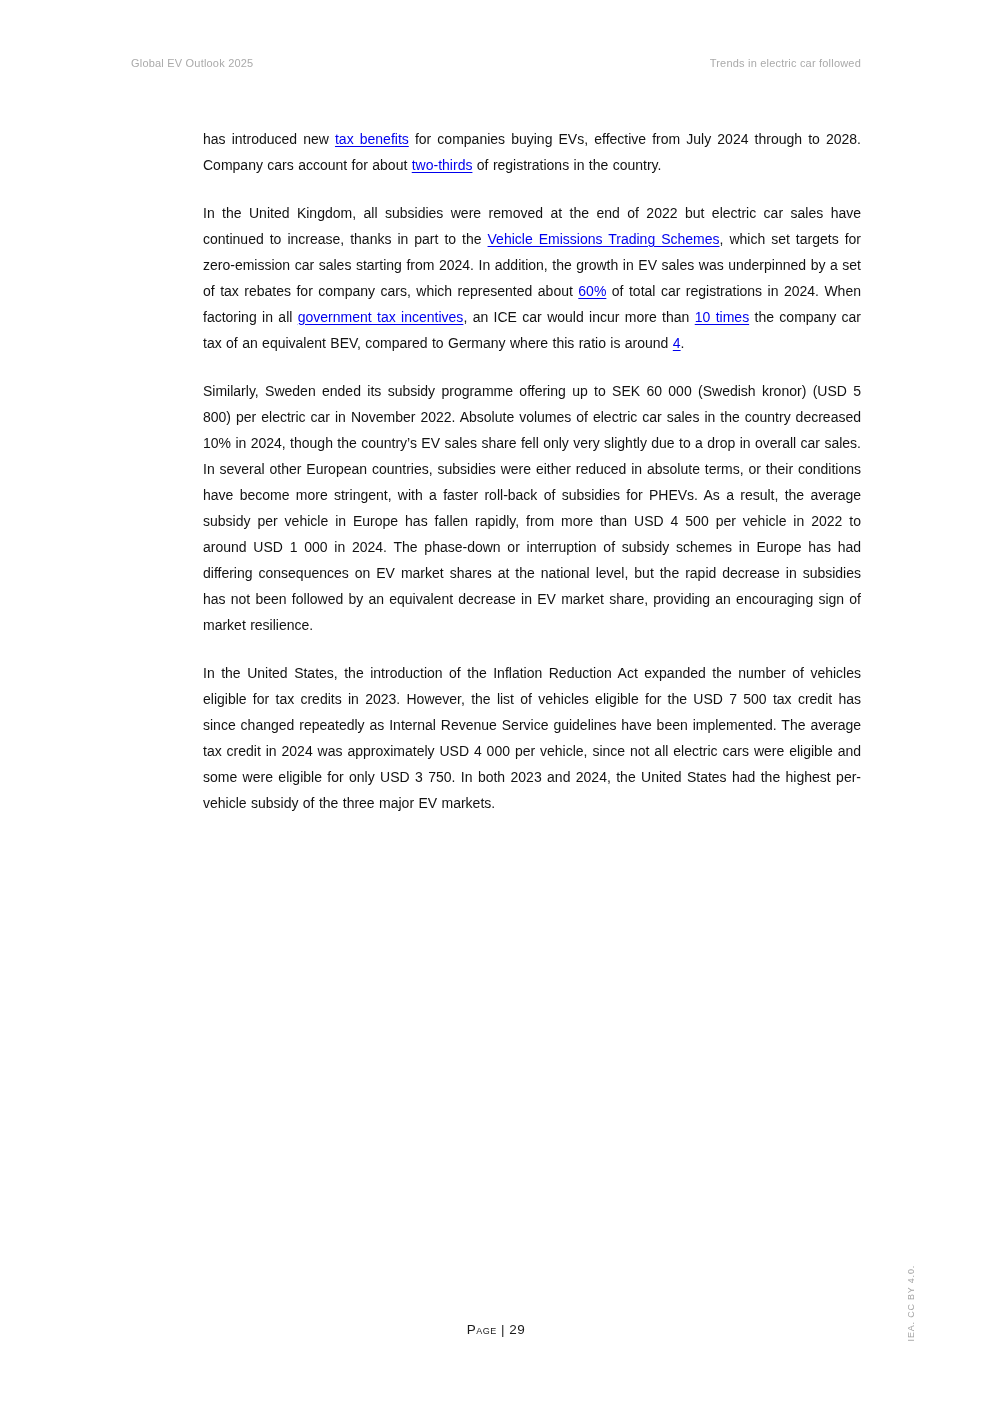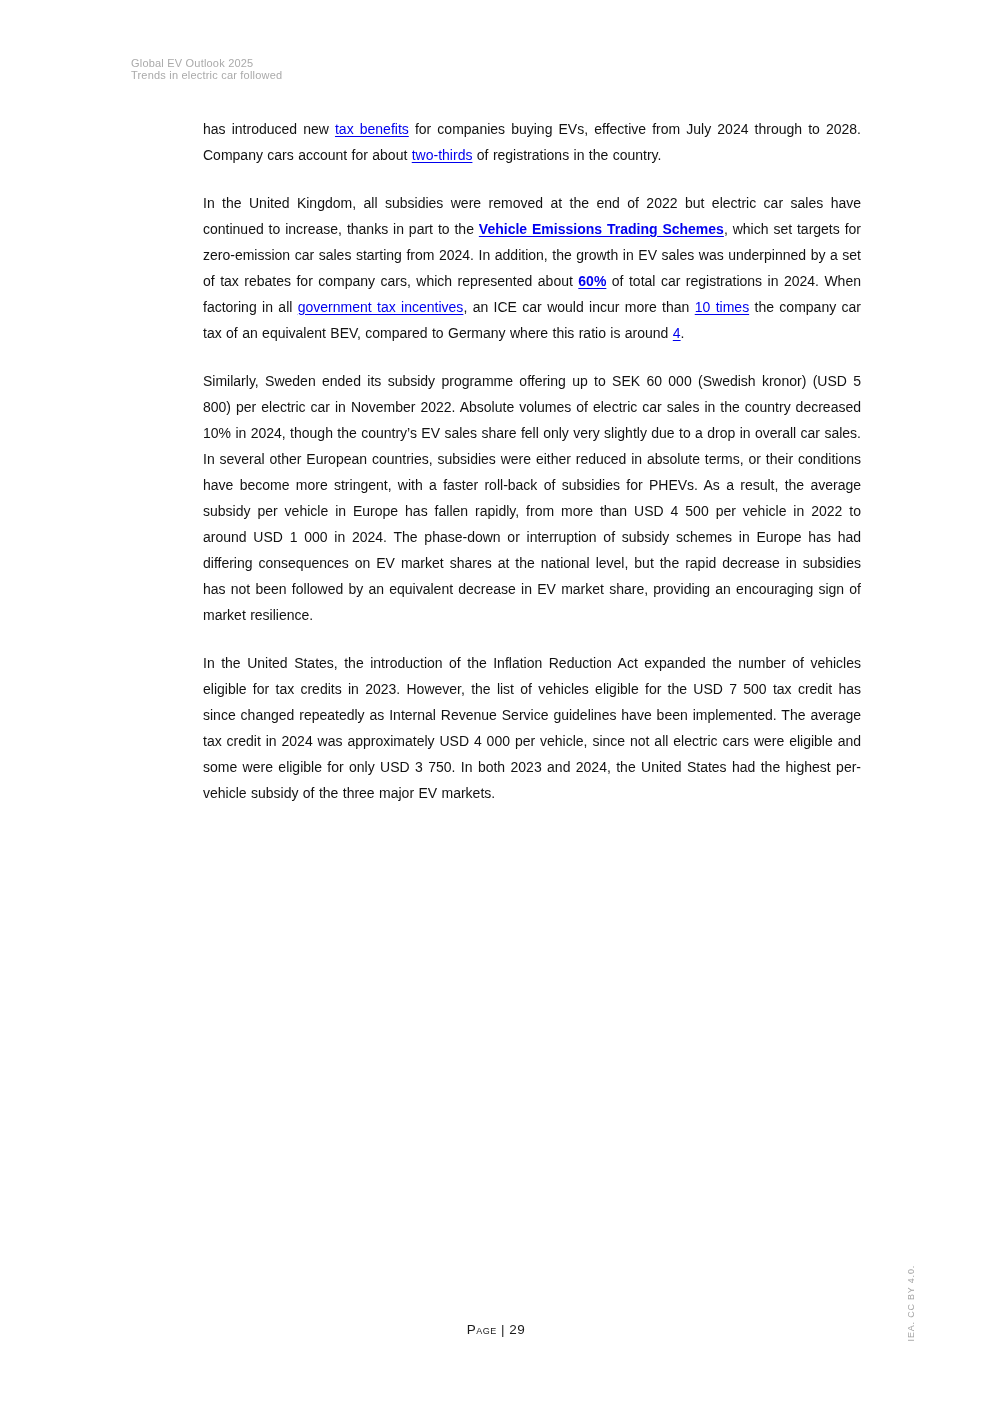--- a/index.html
+++ b/index.html
@@ -9,40 +9,40 @@
     position: relative;
     font-family: "Liberation Sans", sans-serif;
     color: #111111;
     overflow: hidden;
   }
 
   
   .runhead {
     position: absolute; top: 57px; left: 131px; right: 131px;
     display: flex; justify-content: space-between;
-    font-size: 11px; color: #aaaaaa; letter-spacing: 0.2px; flex-direction: column;
+    font-size: 11px; color: #aaaaaa; letter-spacing: 0.2px;
   }
 
   
   .textcol {
-    position: absolute; top: 116px; left: 203px; width: 658px;
+    position: absolute; top: 126px; left: 203px; width: 658px;
   }
   .para {
     font-size: 14px; line-height: 26px;
     text-align: justify;
     color: #121212;
     margin: 0 0 22px 0;
     word-spacing: 0.5px;
   }
   .para a {
     color: var(--link, #0000EE);
     text-decoration: underline;
     text-underline-offset: 2px;
   }
-  .para a.bold { font-weight: bold; }
+  .para a.bold { font-weight: normal; }
 
   
   .pagefoot {
     position: absolute; top: 1322px; left: 0; width: 100%;
     text-align: center;
     font-size: 13.5px; color: #1a1a1a;
     font-variant: small-caps;
     letter-spacing: 0.5px;
   }
 

